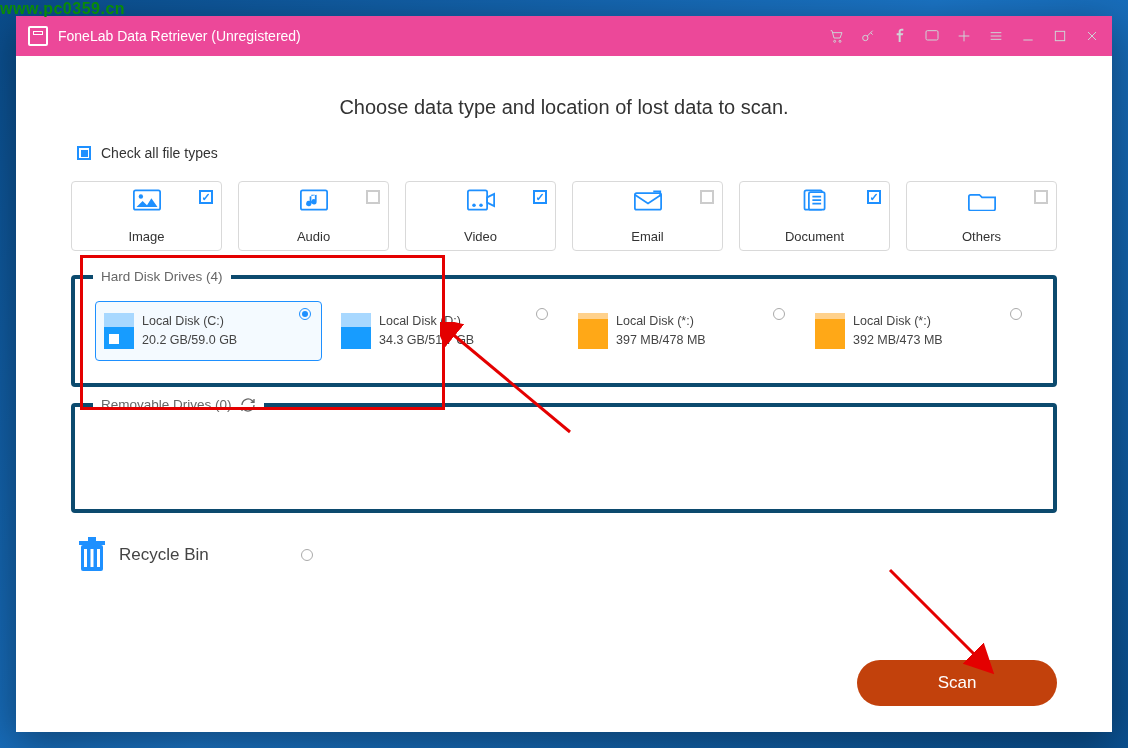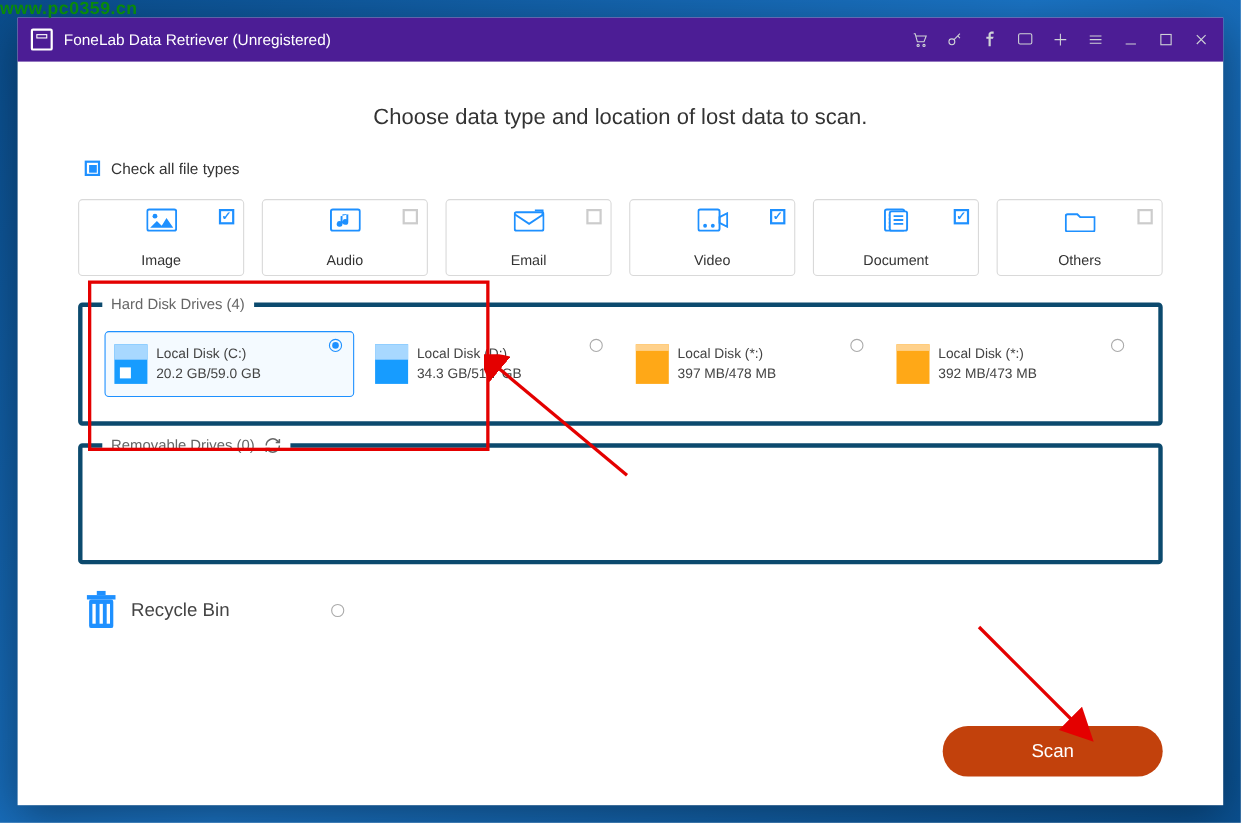--- a/index.html
+++ b/index.html
@@ -1,19 +1,19 @@
 <!DOCTYPE html>
 <html><head>
 <meta charset="utf-8">
 <style>
   * { box-sizing: border-box; margin: 0; padding: 0; font-family: "Segoe UI", Arial, sans-serif; }
   html,body { width:1128px; height:748px; overflow:hidden; }
   body { background: linear-gradient(135deg,#0a4d8c 0%,#1b74c5 50%,#0a5090 100%); position:relative; }
   .window { position:absolute; left:16px; top:16px; right:16px; bottom:16px; background:#fff; box-shadow:0 10px 40px rgba(0,0,0,.4); display:flex; flex-direction:column; }
-  .titlebar { height:40px; background:#4c1d95; color:#fff; display:flex; align-items:center; padding:0 12px; }
+  .titlebar { height:40px; background:#ec4899; color:#fff; display:flex; align-items:center; padding:0 12px; }
   .titlebar .app-icon { width:20px; height:20px; border:2px solid #fff; border-radius:2px; margin-right:10px; position:relative; }
   .titlebar .app-icon::after{content:"";position:absolute;left:3px;top:3px;right:3px;bottom:9px;border:1px solid #fff;}
   .titlebar .title { font-size:14px; font-weight:400; }
   .tbicons { margin-left:auto; display:flex; align-items:center; gap:16px; color:#cfd3d6; }
   .tbicons span { width:16px; height:16px; display:flex; align-items:center; justify-content:center; cursor:pointer; }
   .tbicons svg { width:16px; height:16px; stroke:#cfd3d6; fill:none; stroke-width:1.5; }
   .content { flex:1; padding:40px 55px 20px; display:flex; flex-direction:column; position:relative; }
   .heading { text-align:center; font-size:20px; color:#333; margin-bottom:26px; }
   .checkall { display:flex; align-items:center; gap:10px; font-size:14px; color:#333; margin-bottom:20px; margin-left:6px;}
   .sqchk { width:14px; height:14px; border:2px solid #1e90ff; display:flex; align-items:center; justify-content:center; }
@@ -138,37 +138,37 @@
         </div>
         <div class="type-card">
           <div class="chk sqchk empty"></div>
           <div class="ticon"><svg viewBox="0 0 32 24" width="28" height="22">
               <rect x="1" y="1" width="30" height="22" rx="2" fill="none" stroke="#1e90ff" stroke-width="2"></rect>
               <path d="M13 6v10a3 3 0 1 1-2-2.8V8l8-2v8a3 3 0 1 1-2-2.8V6z" fill="#1e90ff"></path>
             </svg></div>
           <div class="tlabel">Audio</div>
         </div>
         <div class="type-card">
-          <div class="chk sqchk empty"></div>
-          <div class="ticon"><svg viewBox="0 0 32 24" width="28" height="22">
-              <rect x="1" y="4" width="30" height="19" rx="2" fill="none" stroke="#1e90ff" stroke-width="2"></rect>
-              <path d="M1 6l15 10L31 6" fill="none" stroke="#1e90ff" stroke-width="2"></path>
-              <path d="M22 2h8v6" fill="none" stroke="#1e90ff" stroke-width="2"></path>
-            </svg></div>
-          <div class="tlabel">Email</div>
-        </div>
-        <div class="type-card">
           <div class="chk sqchk ticked"></div>
           <div class="ticon"><svg viewBox="0 0 32 24" width="28" height="22">
               <rect x="1" y="1" width="22" height="22" rx="2" fill="none" stroke="#1e90ff" stroke-width="2"></rect>
               <path d="M23 9l8-4v14l-8-4z" fill="none" stroke="#1e90ff" stroke-width="2"></path>
               <circle cx="8" cy="18" r="2" fill="#1e90ff"></circle>
               <circle cx="16" cy="18" r="2" fill="#1e90ff"></circle>
             </svg></div>
           <div class="tlabel">Video</div>
+        </div>
+        <div class="type-card">
+          <div class="chk sqchk empty"></div>
+          <div class="ticon"><svg viewBox="0 0 32 24" width="28" height="22">
+              <rect x="1" y="4" width="30" height="19" rx="2" fill="none" stroke="#1e90ff" stroke-width="2"></rect>
+              <path d="M1 6l15 10L31 6" fill="none" stroke="#1e90ff" stroke-width="2"></path>
+              <path d="M22 2h8v6" fill="none" stroke="#1e90ff" stroke-width="2"></path>
+            </svg></div>
+          <div class="tlabel">Email</div>
         </div>
         <div class="type-card">
           <div class="chk sqchk ticked"></div>
           <div class="ticon"><svg viewBox="0 0 32 24" width="28" height="22">
               <rect x="4" y="1" width="20" height="22" rx="2" fill="none" stroke="#1e90ff" stroke-width="2"></rect>
               <path d="M8 7h12M8 11h12M8 15h12M8 19h8" stroke="#1e90ff" stroke-width="2"></path>
               <rect x="9" y="3" width="18" height="20" rx="2" fill="#fff" stroke="#1e90ff" stroke-width="2"></rect>
               <path d="M13 8h10M13 12h10M13 16h10" stroke="#1e90ff" stroke-width="2"></path>
             </svg></div>
           <div class="tlabel">Document</div>

